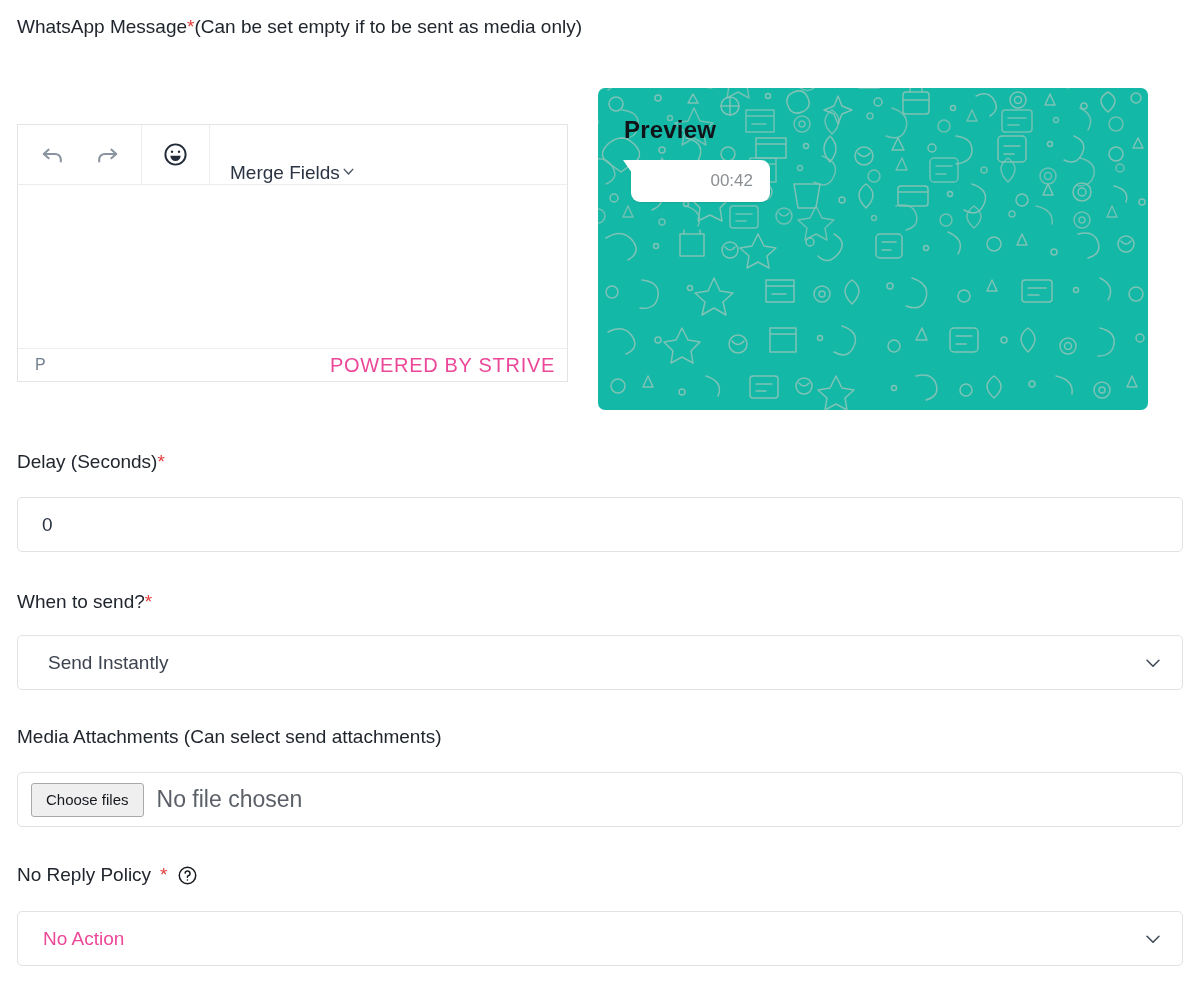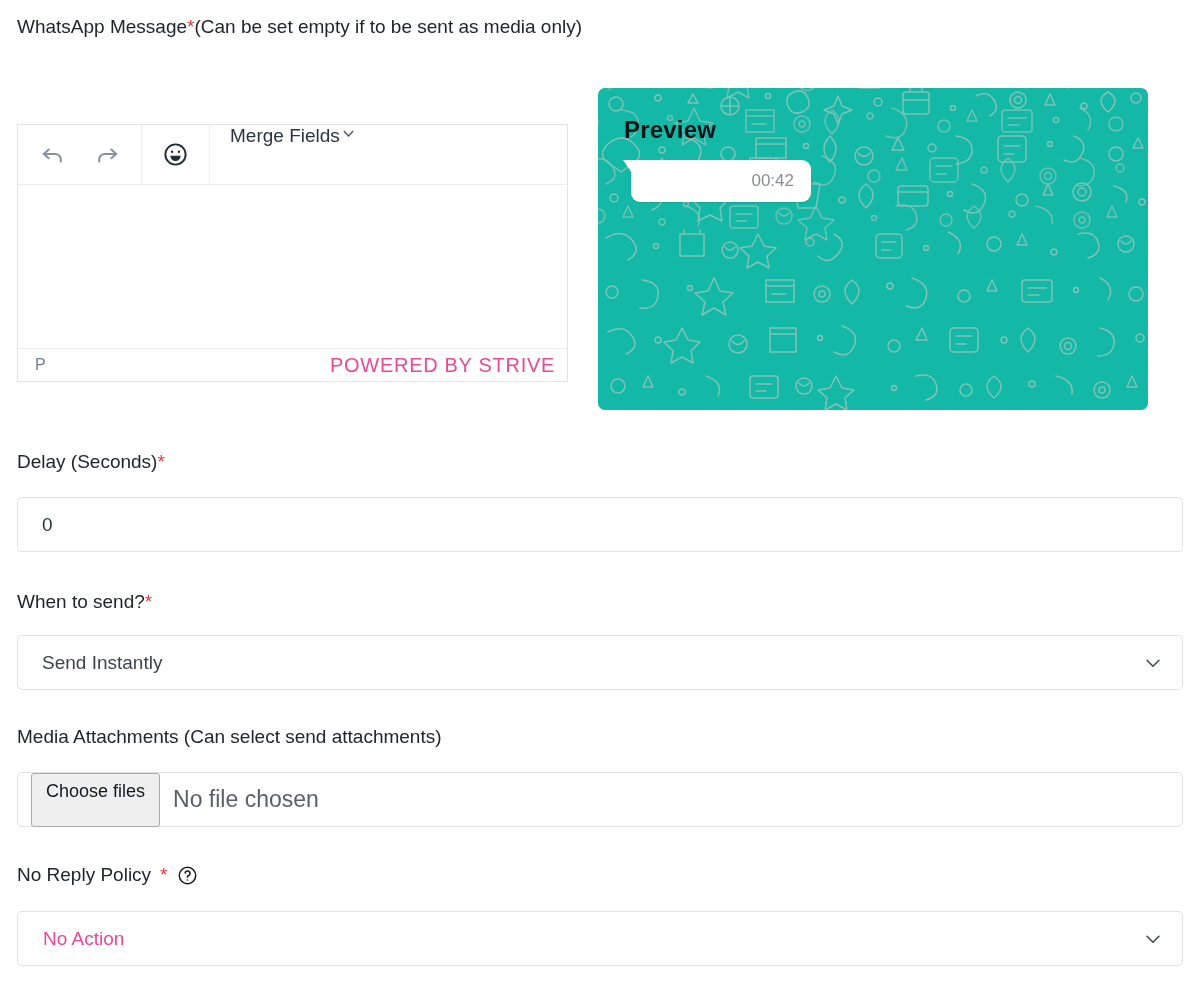--- a/index.html
+++ b/index.html
@@ -41,21 +41,21 @@
     border-right: 1px solid #eceded;
   }
   .tb-group.history { width: 124px; gap: 22px; }
   .tb-group.emoji { width: 68px; }
   .tb-btn {
     display: flex; align-items: center; justify-content: center;
     background: none; border: 0; padding: 0; cursor: pointer;
     width: 32px; height: 32px;
   }
   .tb-merge {
-    flex: 1; display: flex; align-items: flex-start;
+    flex: 1; display: flex; align-items: flex-end;
     padding-left: 20px; cursor: pointer;
   }
   .tb-merge .mf-text { font-size: 19px; color: #2b3443; }
   .ed-body { flex: 1; background: #fff; cursor: text; }
   .ed-status {
     height: 33px; flex: 0 0 33px;
     border-top: 1px solid #eceded;
     display: flex; align-items: center; justify-content: space-between;
     padding: 0 12px 0 17px;
     font-size: 16px; color: #737f8c; letter-spacing: .3px;
@@ -71,21 +71,21 @@
     overflow: hidden;
   }
   #preview .doodles { position: absolute; inset: 0; opacity: .55; }
   .preview-title {
     position: absolute; left: 26px; top: 28px;
     font-size: 24px; font-weight: 700; color: #101418;
     letter-spacing: .2px;
   }
   .bubble {
     position: absolute; left: 33px; top: 72px;
-    width: 180px; height: 42px;
+    width: 139px; height: 42px;
     background: #ffffff;
     border-radius: 9px;
     border-top-left-radius: 0;
     box-shadow: 0 1px 1px rgba(0,0,0,.08);
     display: flex; align-items: center; justify-content: flex-end;
     padding-right: 17px;
   }
   .bubble::before {
     content: ""; position: absolute;
     left: -8px; top: 0; width: 9px; height: 13px;
@@ -102,36 +102,36 @@
   #lbl-noreply { top: 864px; display: flex; align-items: center; gap: 9px; }
 
   .ctl {
     position: absolute; left: 17px; width: 1166px; height: 55px;
     border: 1px solid #e0e2e4; border-radius: 5px;
     background: #ffffff;
     display: flex; align-items: center;
     font-size: 19px;
   }
   #ctl-delay { top: 497px; padding-left: 24px; color: #2b3443; }
-  #ctl-when  { top: 635px; padding-left: 24px; color: #3d444f; }
+  #ctl-when  { top: 635px; padding-left: 30px; color: #3d444f; }
   #ctl-media { top: 772px; padding-left: 13px; }
   #ctl-noreply { top: 911px; padding-left: 25px; color: #ec4899; }
 
   .chev-box {
     position: absolute; right: 18px; top: 0; bottom: 0;
     display: flex; align-items: center;
   }
 
   .file-btn {
     font-family: "Liberation Sans", sans-serif;
-    font-size: 18px; color: #16191d;
+    font-size: 15px; color: #16191d;
     background: #efeff0;
     border: 1px solid #a8a9ad;
     border-radius: 3px;
-    padding: 7px 14px 24px;
+    padding: 7px 14px 8px;
     cursor: pointer;
   }
   .file-name { font-size: 23px; color: #5b6068; margin-left: 13px; }
 
   .help-icon { display: inline-flex; cursor: pointer; }
 </style>
 </head>
 <body>
 
 <div class="page">

